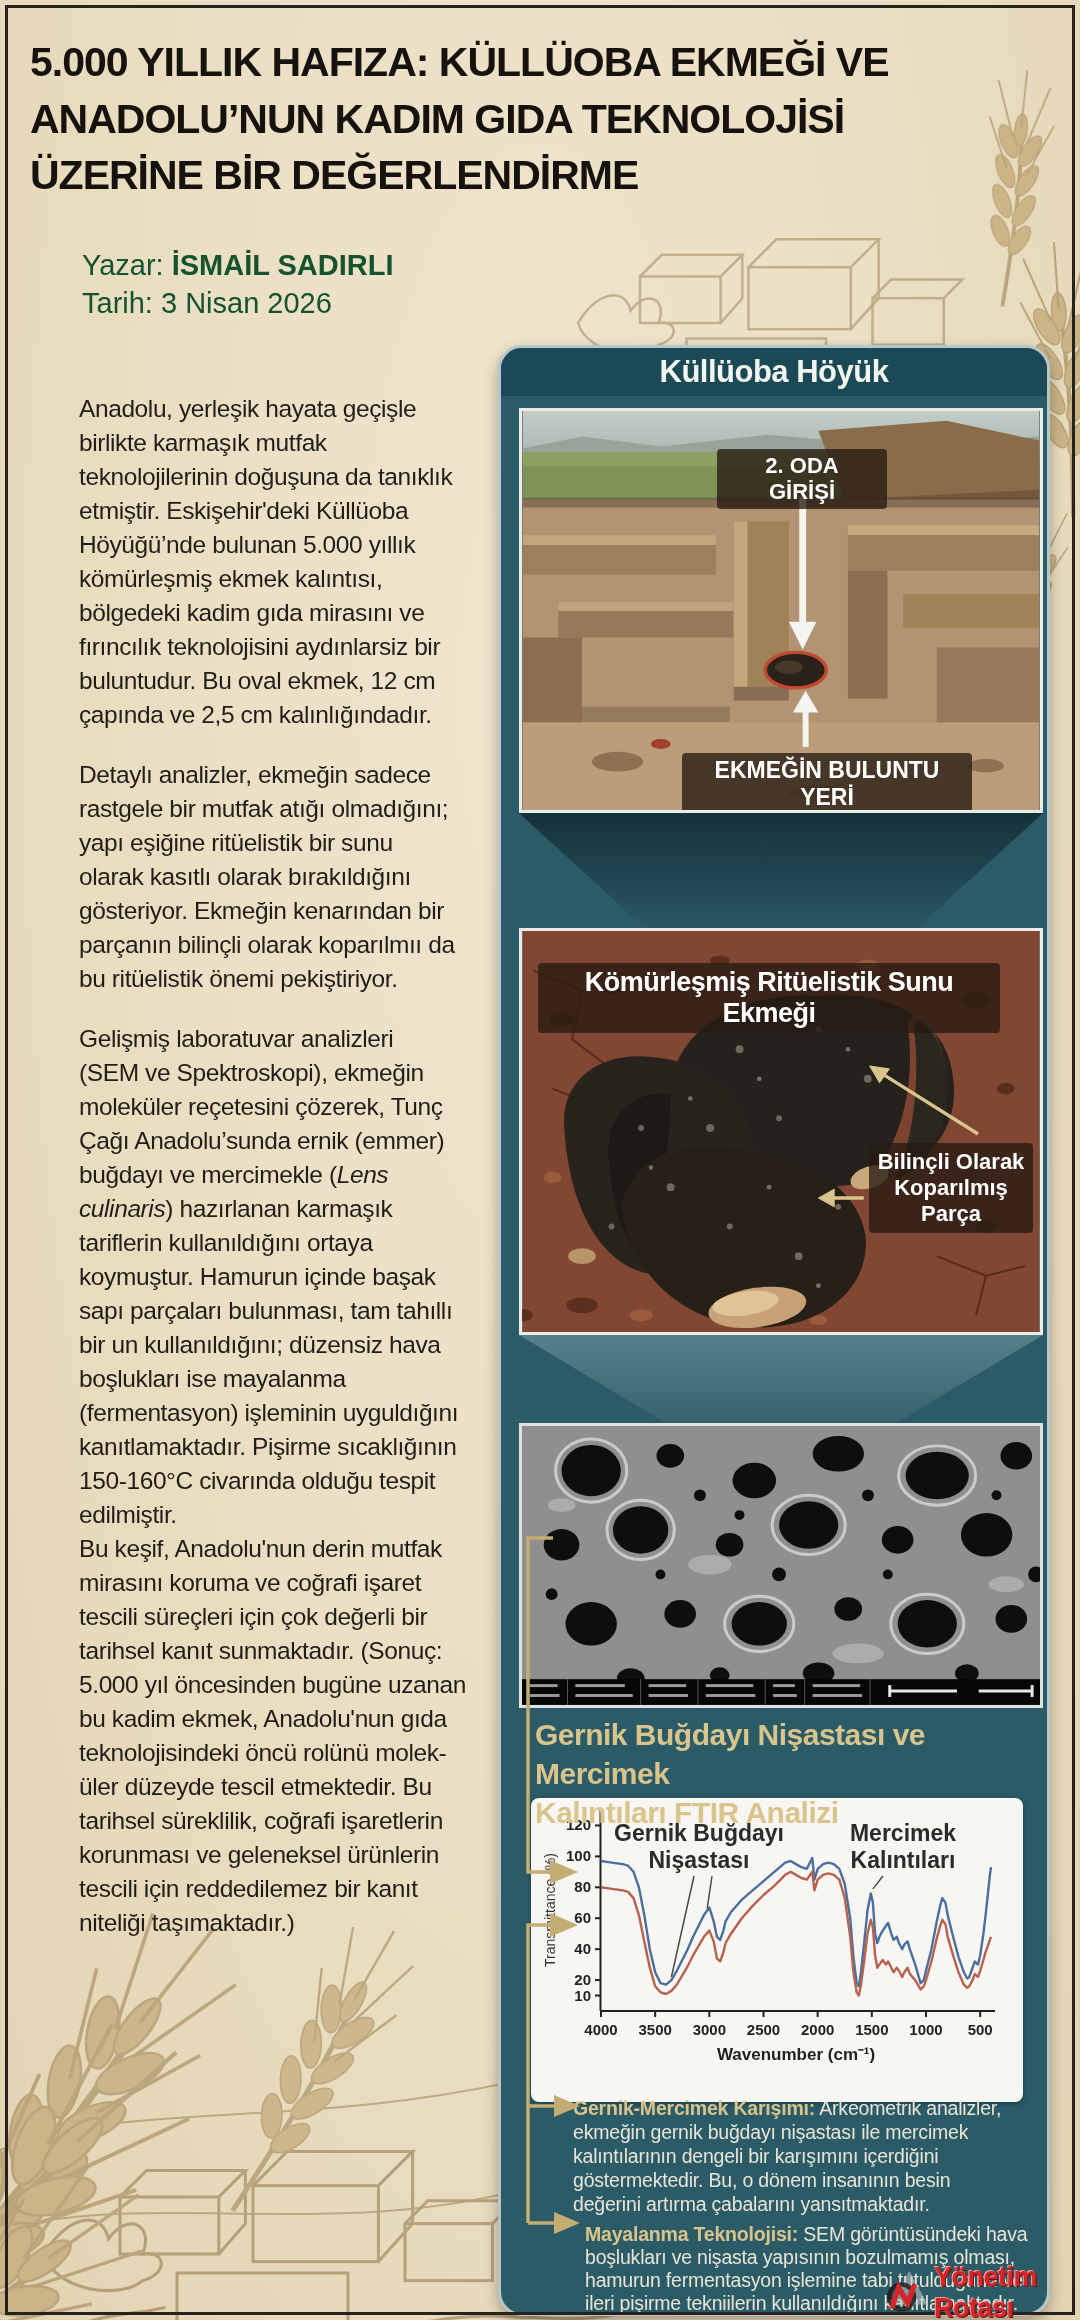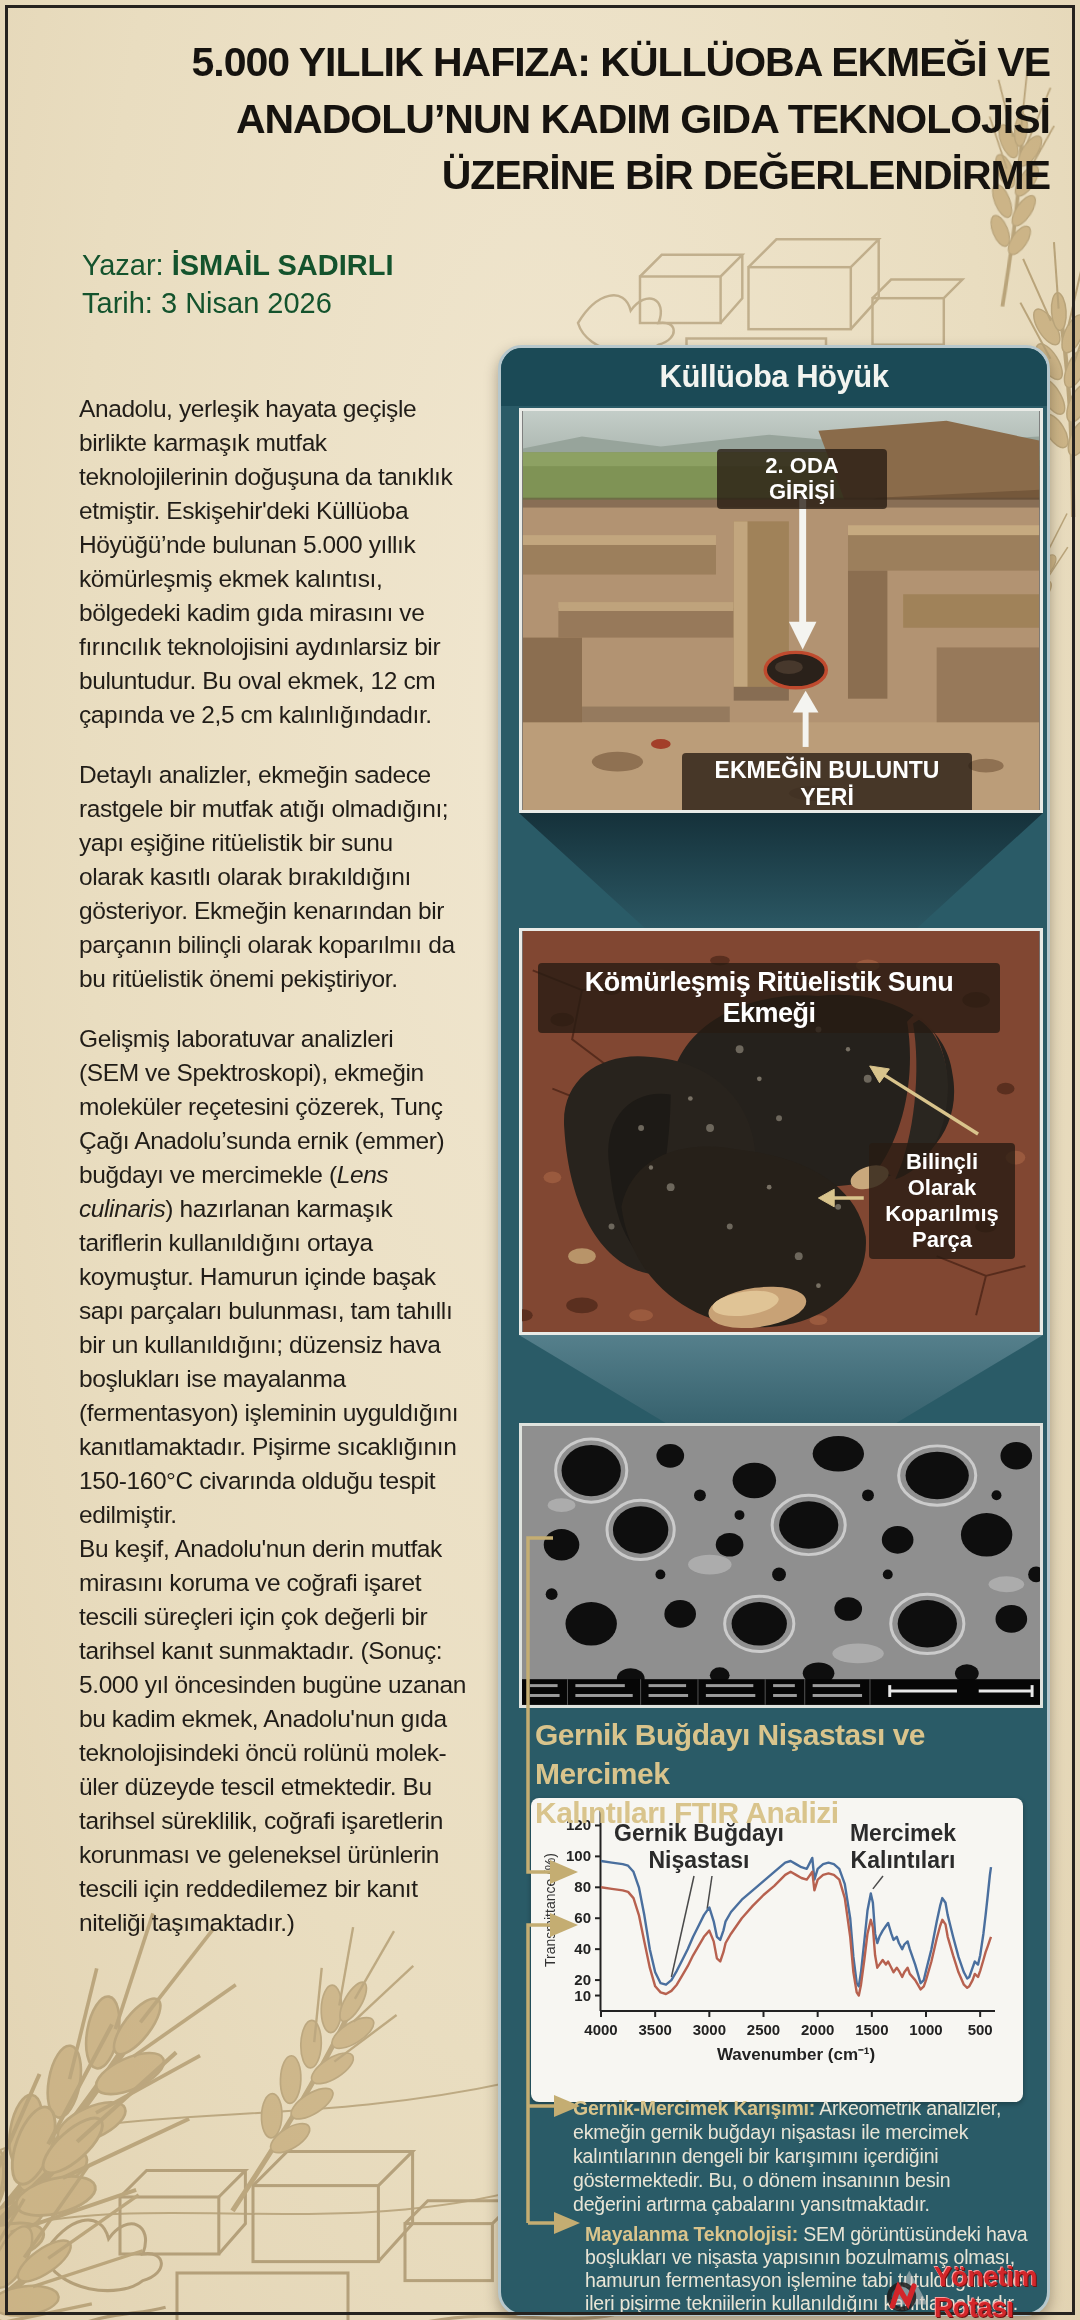--- a/index.html
+++ b/index.html
@@ -4,39 +4,39 @@
 <style>
   html,body{margin:0;padding:0;}
   body{width:1080px;height:2320px;position:relative;overflow:hidden;
        background:#ece1c6;font-family:"Liberation Sans",sans-serif;}
   .page-bg{position:absolute;inset:0;
        background:radial-gradient(ellipse at 50% 30%, #f0e6cf 0%, #e9ddc0 60%, #e2d3b2 100%);}
   .frame{position:absolute;inset:5px;border:3px solid #26231f;pointer-events:none;z-index:40;}
   .pre{white-space:pre-line;}
 
   
-  .title{position:absolute;left:30px;top:34px;width:1020px;text-align:right;z-index:6;
+  .title{position:absolute;left:30px;top:34px;width:1020px;text-align:left;z-index:6;
          font-size:41px;line-height:1.38;font-weight:bold;color:#16130f;letter-spacing:-1px;}
   .byline{position:absolute;left:82px;top:246px;z-index:6;font-size:29px;line-height:38px;color:#14532d;}
   .byline b{font-weight:bold;}
 
   
   .article{position:absolute;left:72px;top:392px;width:446px;z-index:6;
            font-size:24.5px;line-height:34px;letter-spacing:-0.4px;color:#211d18;margin-left:7px;}
   .article p{margin:0 0 26px 0;}
   .italic{font-style:italic;}
 
   
   .decor{position:absolute;inset:0;z-index:1;}
 
   
   .card{position:absolute;left:498px;top:345px;width:552px;height:1971px;z-index:8;
         background:#2a5b67;border:3px solid #b6c7cc;border-radius:24px;
         box-shadow:0 6px 14px rgba(40,30,15,.35);box-sizing:border-box;overflow:hidden;}
-  .card-band{position:absolute;left:0;top:0;width:100%;height:58px;background:#1b4a56;
+  .card-band{position:absolute;left:0;top:0;width:100%;height:48px;background:#1b4a56;
         display:flex;align-items:center;justify-content:center;}
   .card-band-title{color:#f2f4f0;font-size:31px;font-weight:bold;letter-spacing:-0.5px;}
 
   .photo{position:absolute;left:18px;width:524px;background:#777;border:3px solid #e9ebe7;
          box-sizing:border-box;overflow:hidden;}
   .photo svg{position:absolute;left:0;top:0;}
   #photo1{top:60px;height:405px;}
   #photo2{top:580px;height:407px;}
   #sembox{top:1075px;height:285px;border-color:#dfe3de;}
 
@@ -44,21 +44,21 @@
   #funnel1{top:465px;height:115px;background:linear-gradient(180deg,#142f38 0%,#2b5763 100%);
            clip-path:polygon(0 0,100% 0,76% 100%,24% 100%);opacity:.95;}
   #funnel2{top:987px;height:88px;background:linear-gradient(180deg,#5d8692 0%,#39636f 100%);
            clip-path:polygon(0 0,100% 0,72% 100%,28% 100%);opacity:.85;}
 
   .plabel{position:absolute;background:rgba(38,27,18,.78);color:#fff;font-weight:bold;
           text-align:center;border-radius:4px;padding:4px 28px;box-sizing:border-box;}
   #oda-label{left:195px;top:38px;width:170px;font-size:22px;}
   #buluntu-label{left:160px;top:342px;width:290px;font-size:23px;}
   #bread-title{left:16px;top:32px;width:462px;font-size:27px;letter-spacing:-0.5px;}
-  #parca-label{left:347px;top:212px;width:146px;font-size:22px;line-height:26px;padding:6px 4px;}
+  #parca-label{left:347px;top:212px;width:164px;font-size:22px;line-height:26px;padding:6px 4px;}
 
   .ftir-title{position:absolute;left:34px;top:1367px;width:490px;z-index:3;
       color:#d9c48c;font-size:30px;line-height:39px;font-weight:bold;letter-spacing:-0.5px;}
 
   .chart-box{position:absolute;left:30px;top:1450px;width:492px;height:304px;
       background:#f7f6f2;border-radius:8px;box-shadow:0 2px 5px rgba(0,0,0,.3);}
   .chart-ann{position:absolute;font-size:23px;line-height:27px;font-weight:bold;color:#2b2b2b;
       text-align:center;}
   #ann1{left:78px;top:22px;width:180px;}
   #ann2{left:288px;top:22px;width:168px;}

